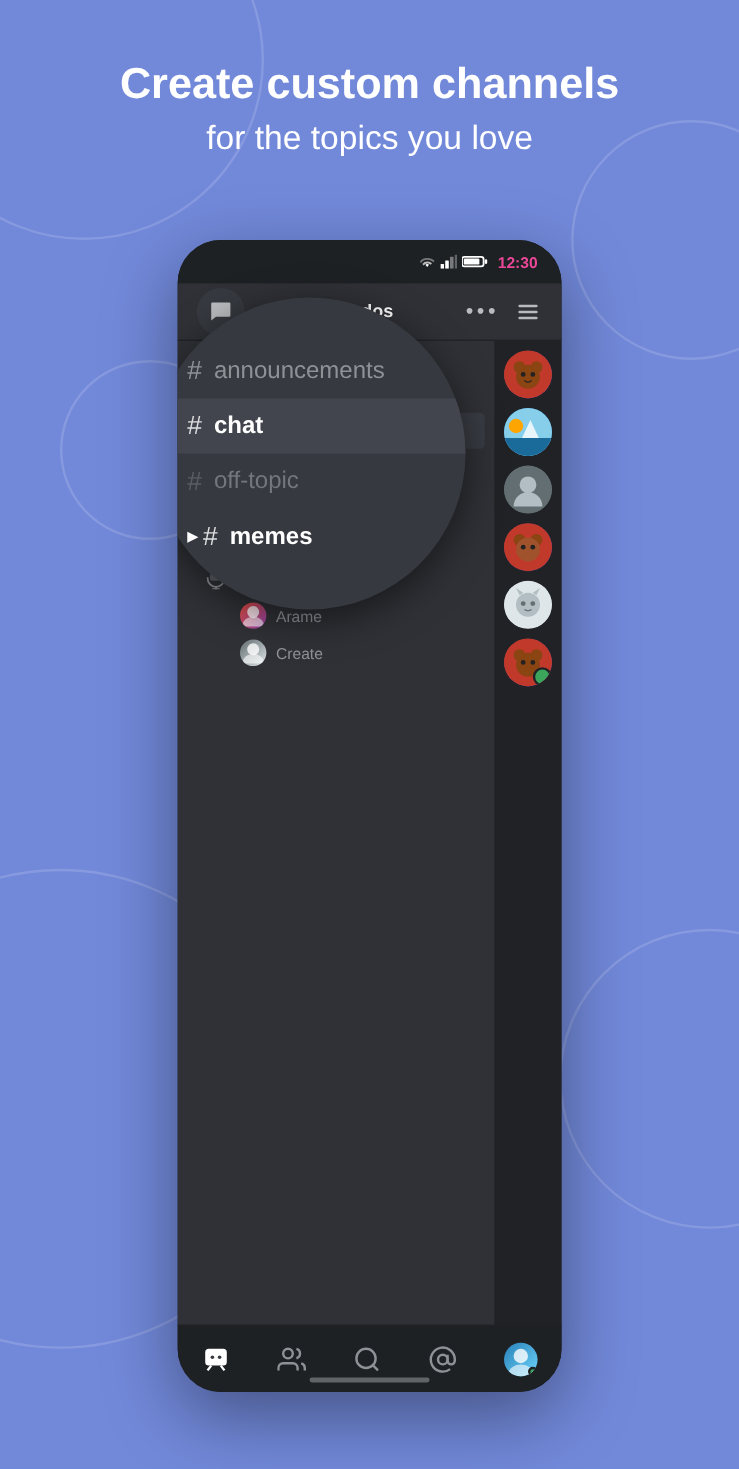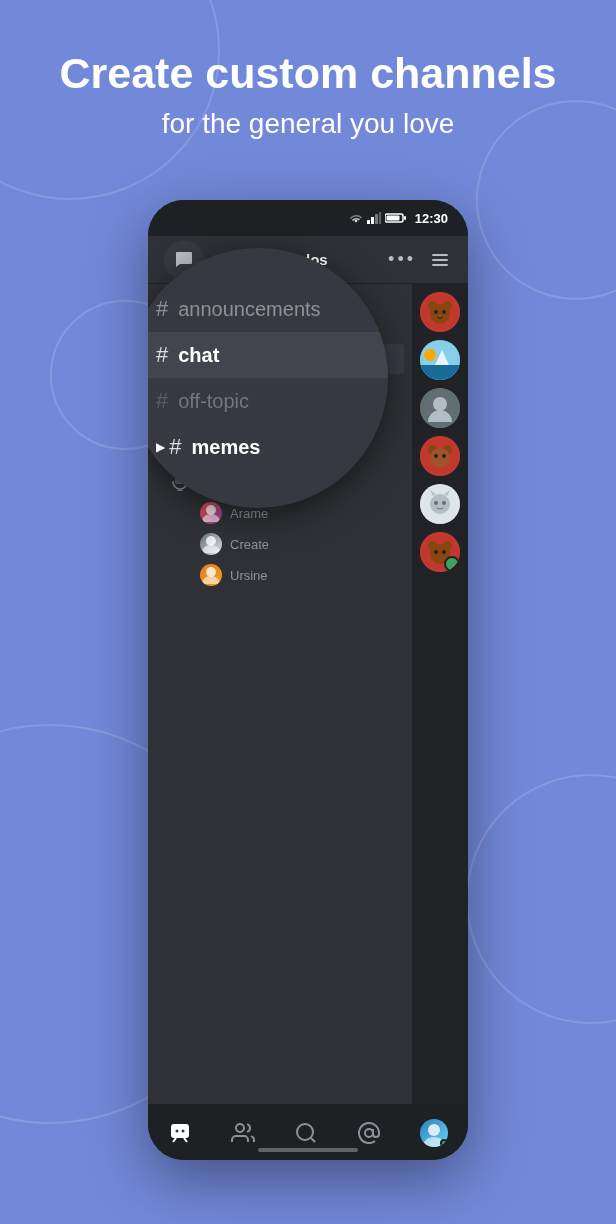--- a/index.html
+++ b/index.html
@@ -28,21 +28,21 @@
 
     
     .header-text {
       position: absolute;
       top: 48px;
       left: 0; right: 0;
       text-align: center;
       padding: 0 40px;
     }
     .header-title {
-      font-size: 43px;
+      font-size: 36px;
       font-weight: 800;
       color: #ffffff;
       line-height: 1.2;
     }
     .header-subtitle {
       font-size: 28px;
       font-weight: 400;
       color: #ffffff;
       line-height: 1.4;
       margin-top: 4px;
@@ -73,21 +73,21 @@
       background: #1e2124;
       height: 36px;
       display: flex;
       align-items: center;
       justify-content: flex-end;
       padding: 0 20px 0 20px;
       position: relative;
     }
     .status-time {
       font-size: 13px;
-      color: #ffffff;
+      color: #ec4899;
       font-weight: 600;
     }
     .status-icons {
       display: flex;
       align-items: center;
       gap: 4px;
       margin-right: 8px;
     }
 
     
@@ -351,21 +351,21 @@
 <div class="bg-circles">
   <div class="bg-circle" style="width:300px;height:300px;top:-100px;left:-80px;"></div>
   <div class="bg-circle" style="width:200px;height:200px;top:100px;right:-60px;"></div>
   <div class="bg-circle" style="width:400px;height:400px;bottom:100px;left:-150px;"></div>
   <div class="bg-circle" style="width:250px;height:250px;bottom:200px;right:-100px;"></div>
   <div class="bg-circle" style="width:150px;height:150px;top:300px;left:50px;"></div>
 </div>
 
 <div class="header-text">
   <div class="header-title">Create custom channels</div>
-  <div class="header-subtitle">for the general you love</div>
+  <div class="header-subtitle">for the topics you love</div>
 </div>
 
 <div class="phone-container">
   <div class="phone-frame">
 
     <div class="status-bar">
       <div class="status-icons">
 
         <svg width="14" height="12" viewBox="0 0 14 12" fill="white">
           <path d="M7 10.5l1.5-1.8A2.3 2.3 0 007 8a2.3 2.3 0 00-1.5.7L7 10.5z"></path>
@@ -464,29 +464,20 @@
             <span class="member-name">Arame</span>
           </div>
           <div class="voice-member">
             <div class="member-avatar" style="background: linear-gradient(135deg,#636e72,#dfe6e9);">
               <svg width="22" height="22" viewBox="0 0 22 22">
                   <circle cx="11" cy="8" r="5" fill="rgba(255,255,255,0.8)"></circle>
                   <path d="M2 20c0-5 4-8 9-8s9 3 9 8" fill="rgba(255,255,255,0.6)"></path>
                 </svg>
             </div>
             <span class="member-name">Create</span>
-          </div>
-          <div class="voice-member">
-            <div class="member-avatar" style="background: linear-gradient(135deg,#e67e22,#f39c12);">
-              <svg width="22" height="22" viewBox="0 0 22 22">
-                  <circle cx="11" cy="8" r="5" fill="rgba(255,255,255,0.8)"></circle>
-                  <path d="M2 20c0-5 4-8 9-8s9 3 9 8" fill="rgba(255,255,255,0.6)"></path>
-                </svg>
-            </div>
-            <span class="member-name">Ursine</span>
           </div>
 
 
           <div style="height:60px;"></div>
         </div>
 
         <div style="width:56px; background:#202225; display:flex; flex-direction:column; align-items:center; padding:8px 0; gap:8px; overflow:hidden; flex-shrink:0;">
 
           <div class="avatar-circle" style="background:linear-gradient(135deg,#c0392b,#8e44ad);">
             <svg width="40" height="40" viewBox="0 0 40 40">

